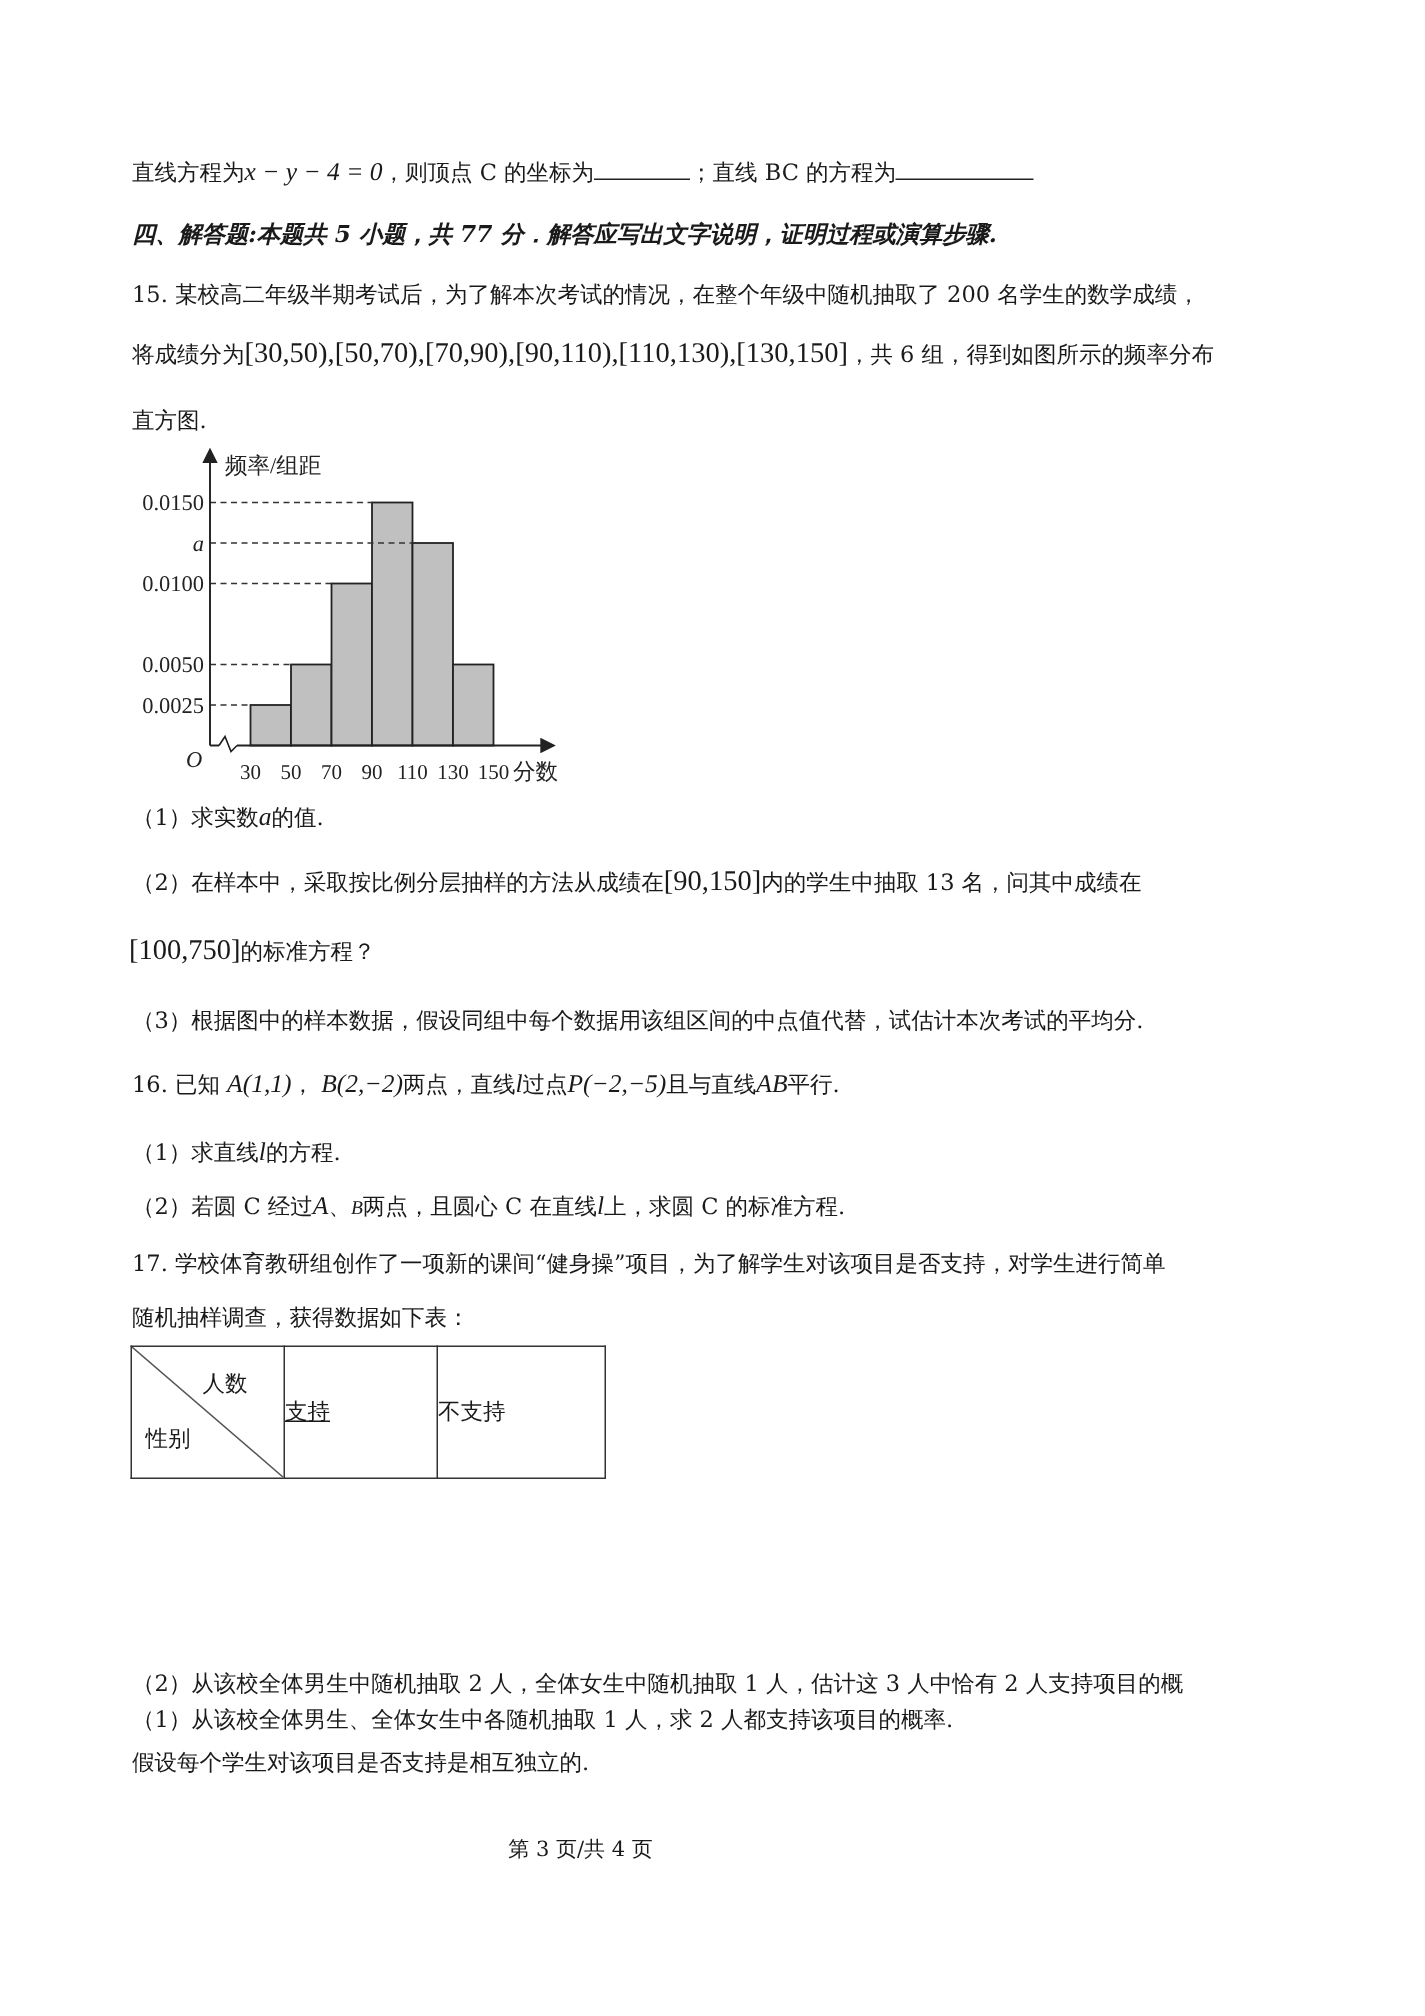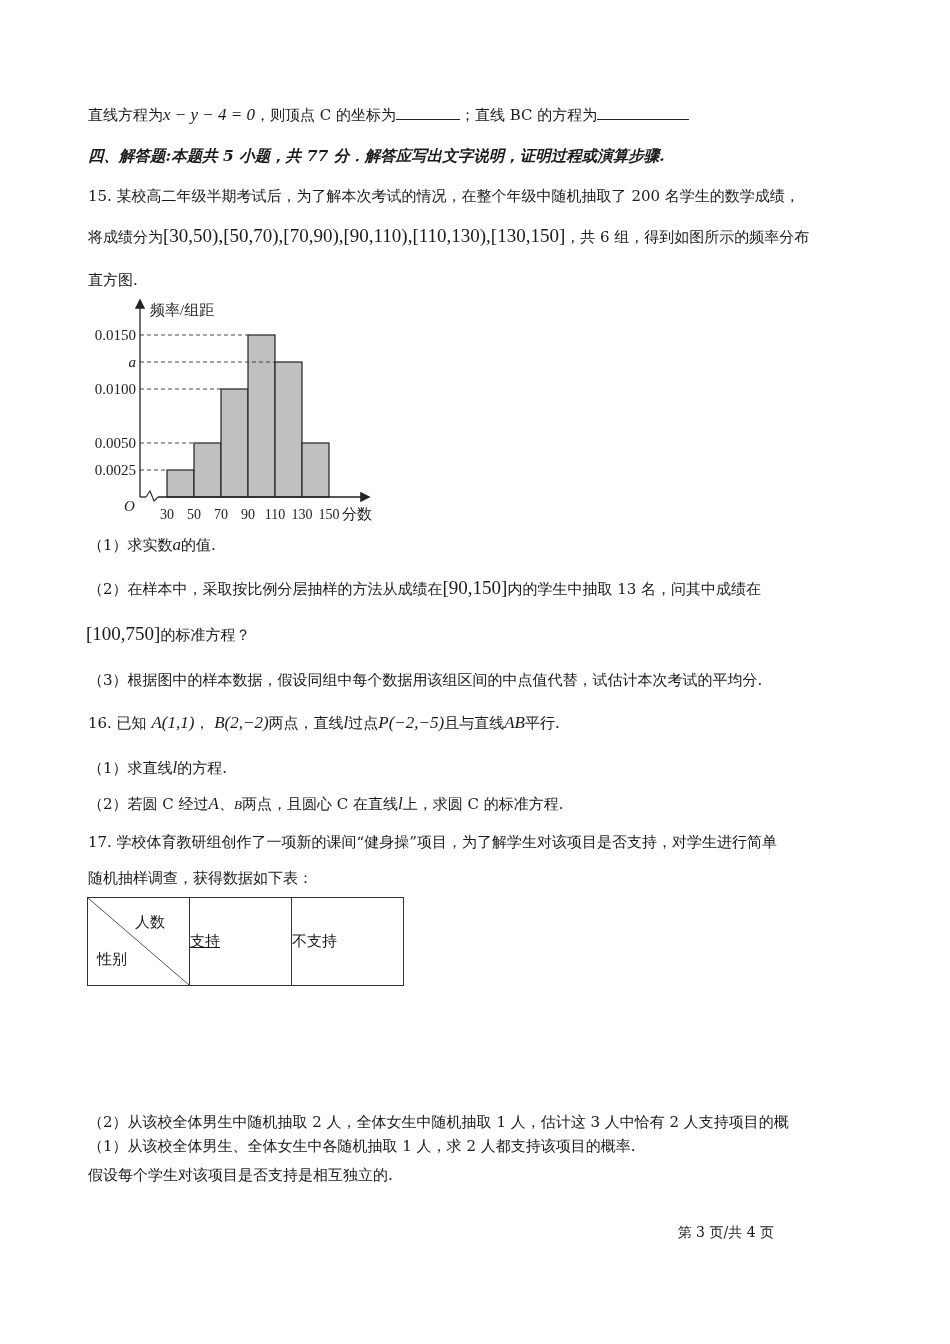--- a/index.html
+++ b/index.html
@@ -25,21 +25,21 @@
     border-collapse: collapse; font-size: 15px;
   }
   table.dt td {
     border: 1.5px solid #333; vertical-align: middle;
     padding: 0;
   }
   .diag { position: relative; width: 101px; height: 87px; }
   .diag svg { position: absolute; left: 0; top: 0; }
   .diag .tr { position: absolute; right: 24px; top: 15px; }
   .diag .bl { position: absolute; left: 9px; bottom: 16px; }
-  .footer { position: absolute; top: 1224px; left: 0; width: 774px; text-align: right; font-size: 14px; }
+  .footer { position: absolute; top: 1224px; left: 0; width: 774px; text-align: center; font-size: 14px; }
 </style>
 </head>
 <body>
 
 <div class="line" style="top:104px;">
   <span>直线方程为</span><span class="math">x − y − 4 = 0</span><span>，则顶点 C 的坐标为</span><span class="blank" style="width:64px;"></span><span>；直线 BC 的方程为</span><span class="blank" style="width:92px;"></span>
 </div>
 
 <div class="line bold" style="top:146px;">四、解答题:本题共 5 小题，共 77 分．解答应写出文字说明，证明过程或演算步骤.</div>
 

